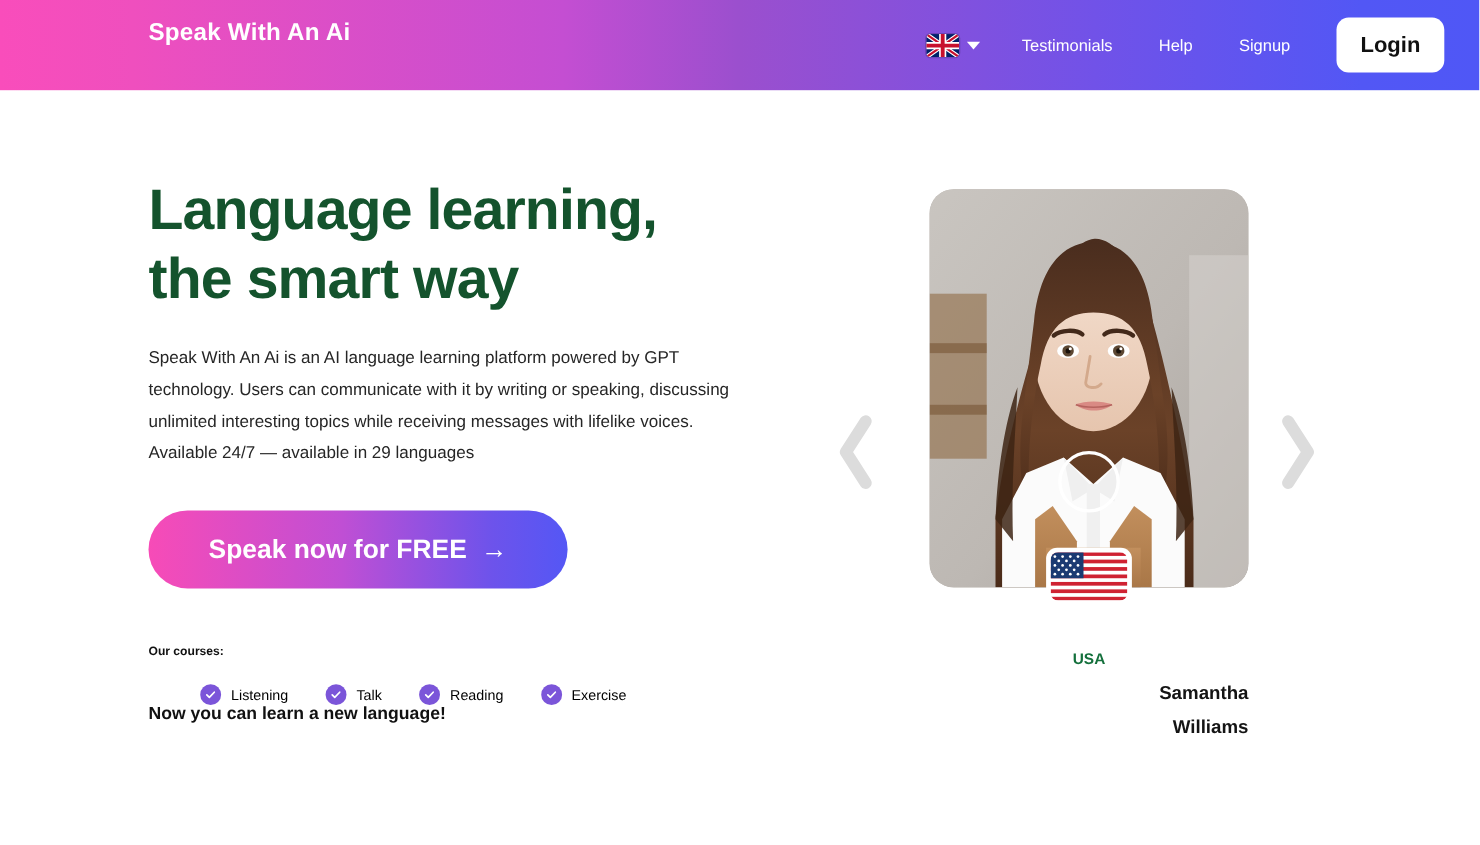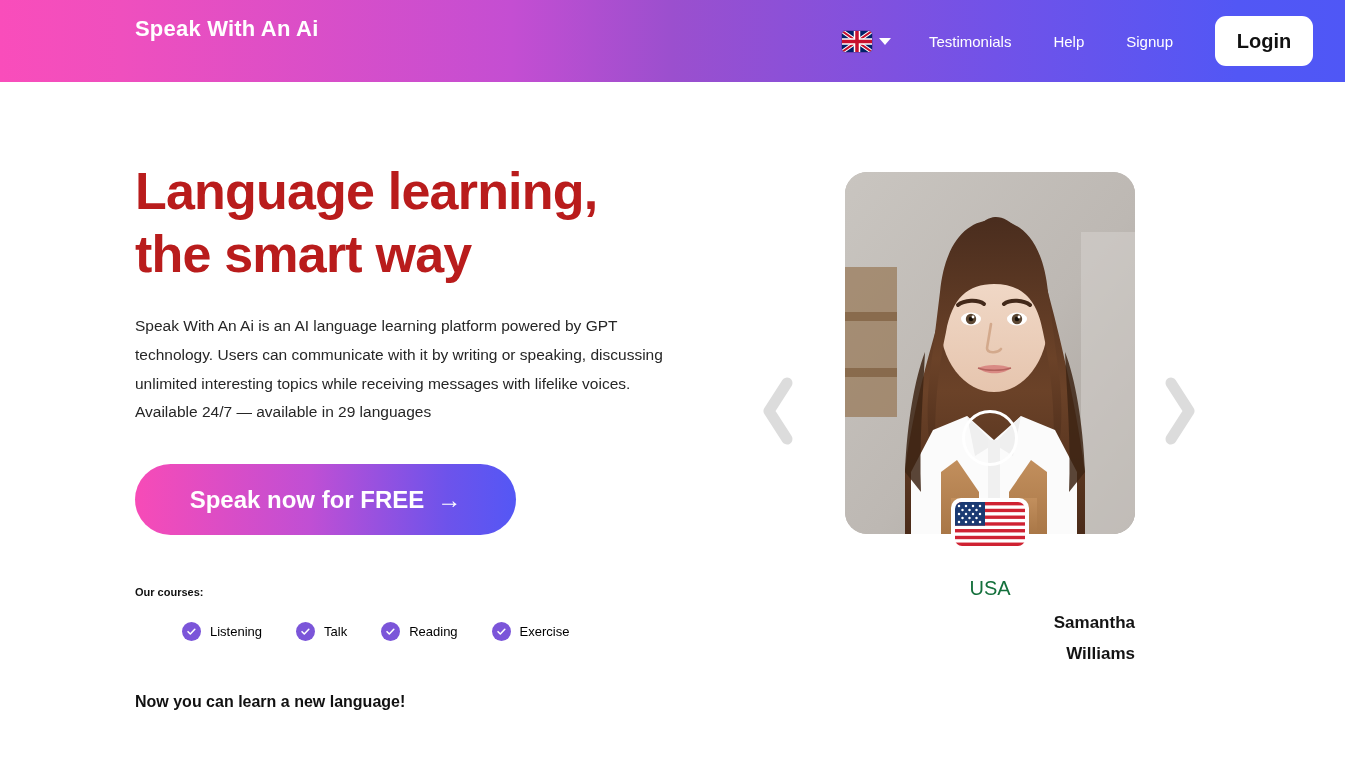--- a/index.html
+++ b/index.html
@@ -102,21 +102,21 @@
     position: absolute;
     left: 135px;
     top: 160px;
     width: 600px;
   }
 
   .headline {
     font-size: 52px;
     line-height: 1.22;
     font-weight: bold;
-    color: #b91c1c;
+    color: #14532d;
     letter-spacing: -0.8px;
     white-space: pre-line;
   }
 
   .subtext {
     margin-top: 25px;
     font-size: 15.5px;
     line-height: 1.86;
     color: #262626;
     width: 575px;
@@ -173,21 +173,20 @@
     justify-content: center;
     flex: none;
   }
 
   .course-name {
     font-size: 13px;
     color: #000000;
   }
 
   .bottom-line {
-    margin-top: 52px;
     font-size: 16px;
     font-weight: bold;
     color: #111111;
   }
 
   
   .carousel {
     position: absolute;
     left: 740px;
     top: 160px;
@@ -251,24 +250,24 @@
   }
   .flag-usa {
     width: 70px;
     height: 44px;
     border-radius: 7px;
     overflow: hidden;
     display: block;
   }
 
   .country {
-    margin-top: 43px;
+    margin-top: 57px;
     text-align: center;
-    font-size: 20px;
-    font-weight: normal;
+    font-size: 14px;
+    font-weight: bold;
     color: #14703c;
   }
 
   .person {
     margin-top: 8px;
     text-align: right;
     font-size: 17px;
     font-weight: bold;
     line-height: 1.8;
     color: #141414;

